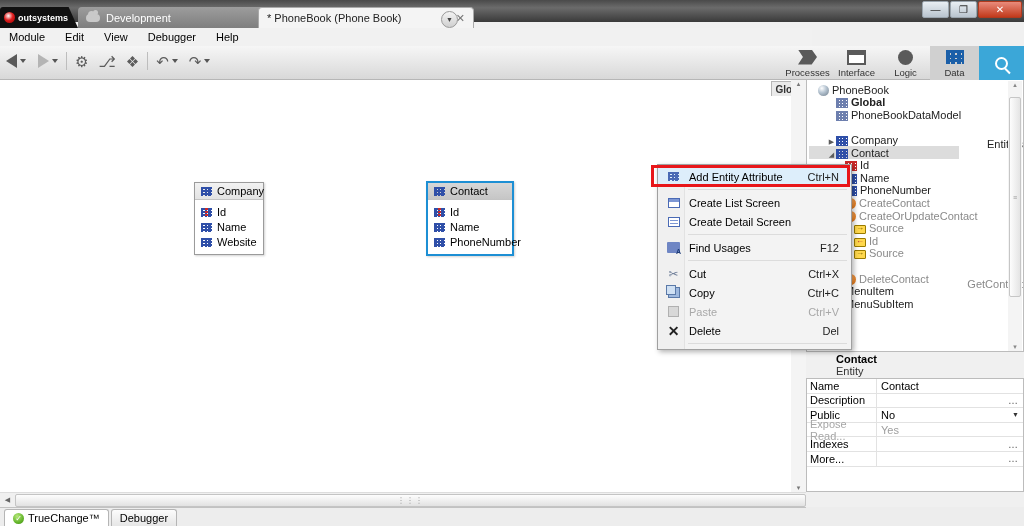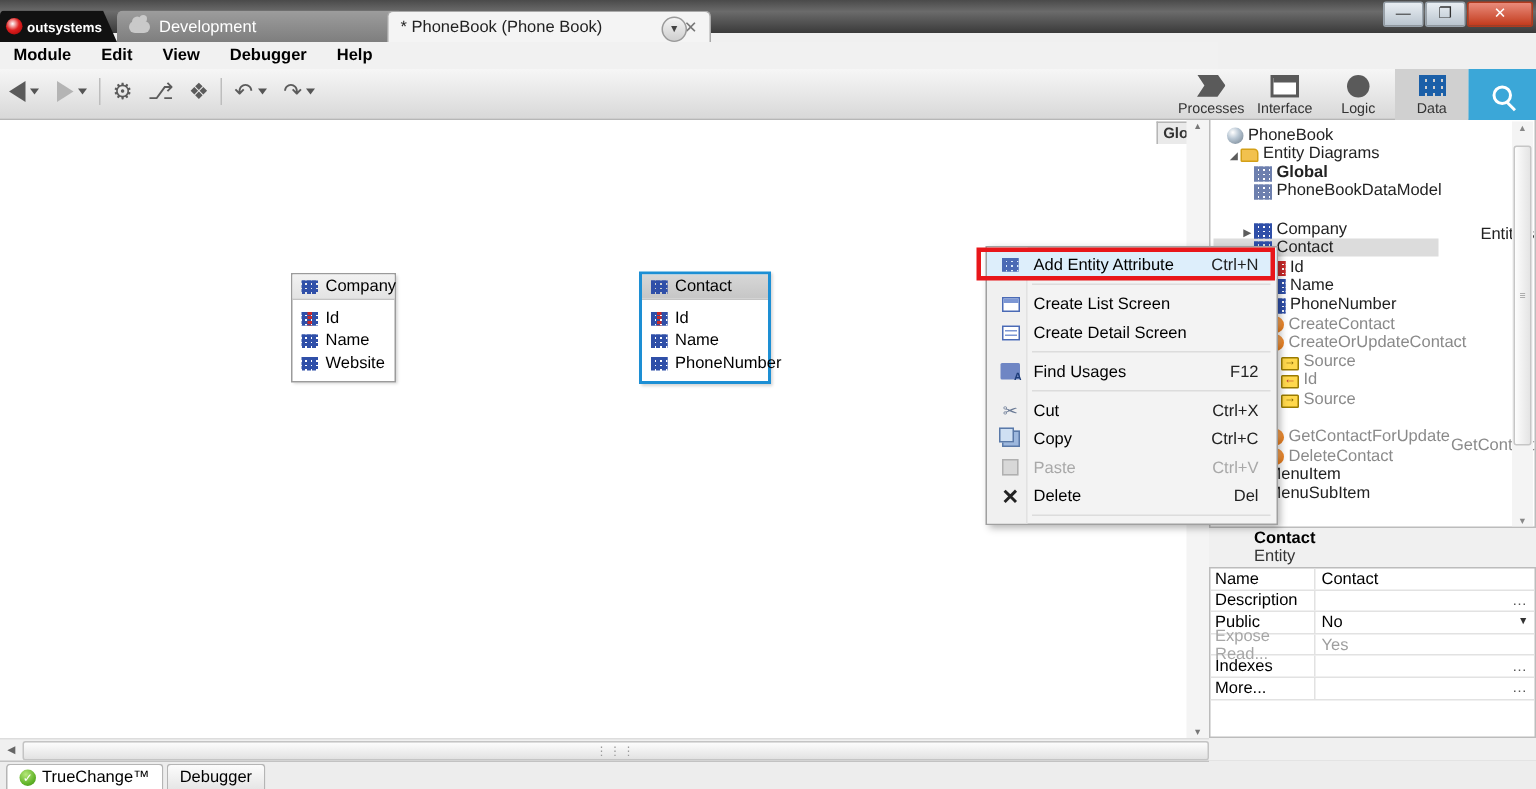--- a/index.html
+++ b/index.html
@@ -88,21 +88,21 @@
     font-size:7px; color:#444;
   }
 
   
   .menubar {
     position:absolute; left:0; top:28px; width:812px; height:18px;
     background:#f1f1f1;
     display:flex; align-items:center; padding-left:6px; gap:14px;
     font-size:11px;
   }
-  .menubar .mi { padding:1px 3px; cursor:default;font-weight:bold;}
+  .menubar .mi { padding:1px 3px; cursor:default;}
 
   
   .toolbar {
     position:absolute; left:0; top:46px; width:1024px; height:34px;
     background:linear-gradient(to bottom,#f6f6f6 0%, #e6e6e6 55%, #d8d8d8 100%);
     border-bottom:1px solid #b6b6b6;
   }
   .tb-left { position:absolute; left:6px; top:6px; display:flex; align-items:center; gap:3px;}
   .tri {
     width:0;height:0;border-top:7px solid transparent;border-bottom:7px solid transparent;
@@ -489,25 +489,20 @@
   </div>
 
   <div class="rightpanel">
     <div class="treepane">
       <div class="treelist" id="tree-list">
           <div class="trow" style="padding-left: 0px;">
             <span class="exp"></span>
             <span class="tico ic-module"></span>
             <span class="tlabel">PhoneBook</span>
           </div>
-          <div class="trow" style="padding-left: 9px;">
-            <span class="exp" style="transform: rotate(0deg);">◢</span>
-            <span class="tico ic-folder"></span>
-            <span class="tlabel">Entity Diagrams</span>
-          </div>
           <div class="trow" style="padding-left: 18px;">
             <span class="exp"></span>
             <span class="tico ic-diagram"></span>
             <span class="tlabel bold">Global</span>
           </div>
           <div class="trow" style="padding-left: 18px;">
             <span class="exp"></span>
             <span class="tico ic-diagram"></span>
             <span class="tlabel">PhoneBookDataModel</span>
           </div>
@@ -563,25 +558,20 @@
           </div>
           <div class="trow" style="padding-left: 36px;">
             <span class="exp"></span>
             <span class="tico ic-in"></span>
             <span class="tlabel grey">Source</span>
           </div>
           <div class="trow" style="padding-left: 27px; flex-direction: column;">
             <span class="exp">▶</span>
             <span class="tico ic-action"></span>
             <span class="tlabel grey">GetContact</span>
-          </div>
-          <div class="trow" style="padding-left: 27px;">
-            <span class="exp">▶</span>
-            <span class="tico ic-action"></span>
-            <span class="tlabel grey">GetContactForUpdate</span>
           </div>
           <div class="trow" style="padding-left: 27px;">
             <span class="exp">▶</span>
             <span class="tico ic-action"></span>
             <span class="tlabel grey">DeleteContact</span>
           </div>
           <div class="trow" style="padding-left: 18px;">
             <span class="exp"></span>
             <span class="tico ic-struct"></span>
             <span class="tlabel">MenuItem</span>

